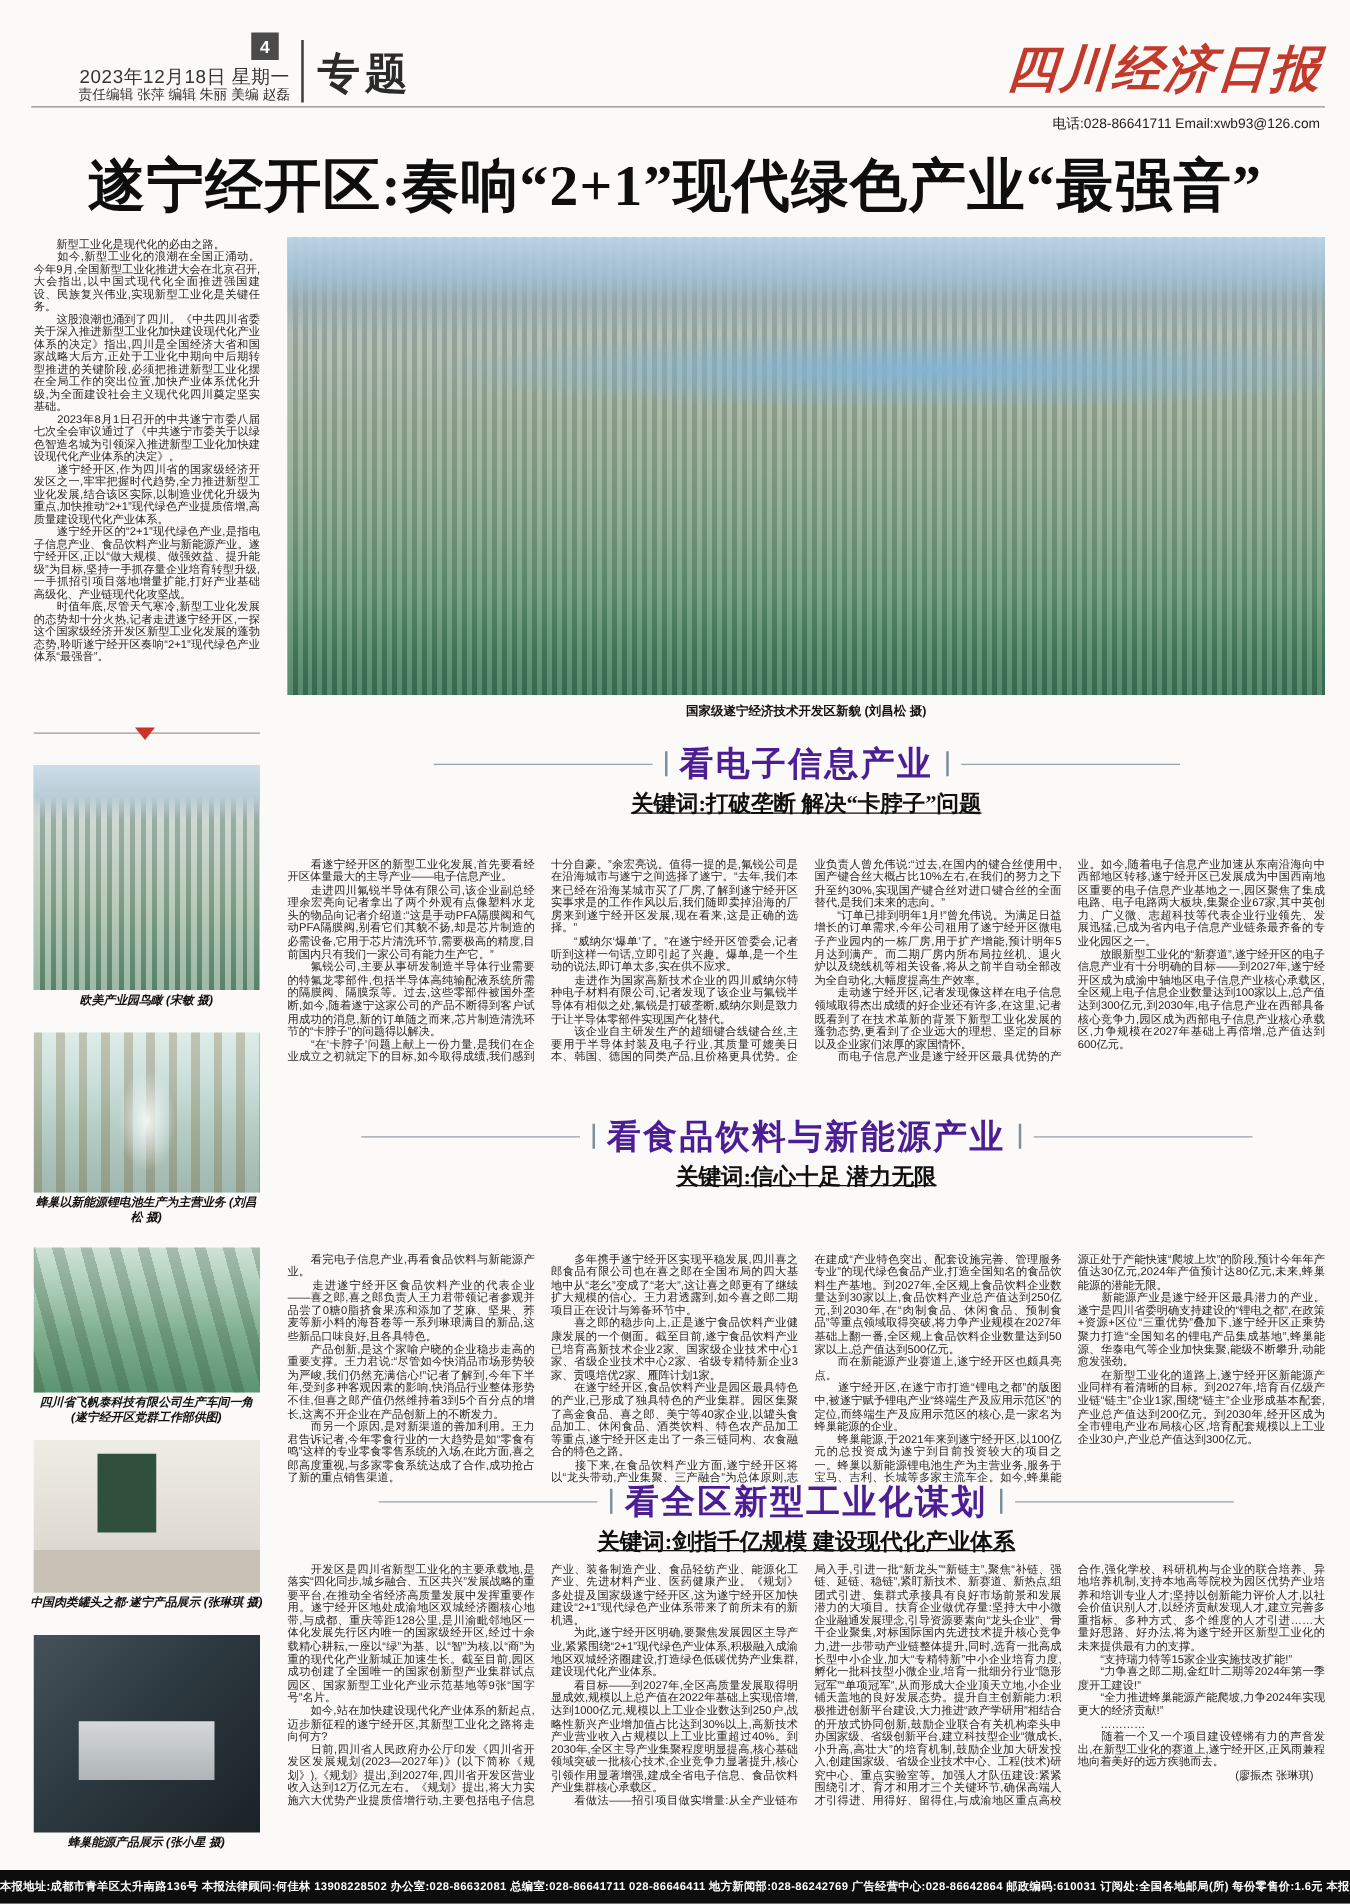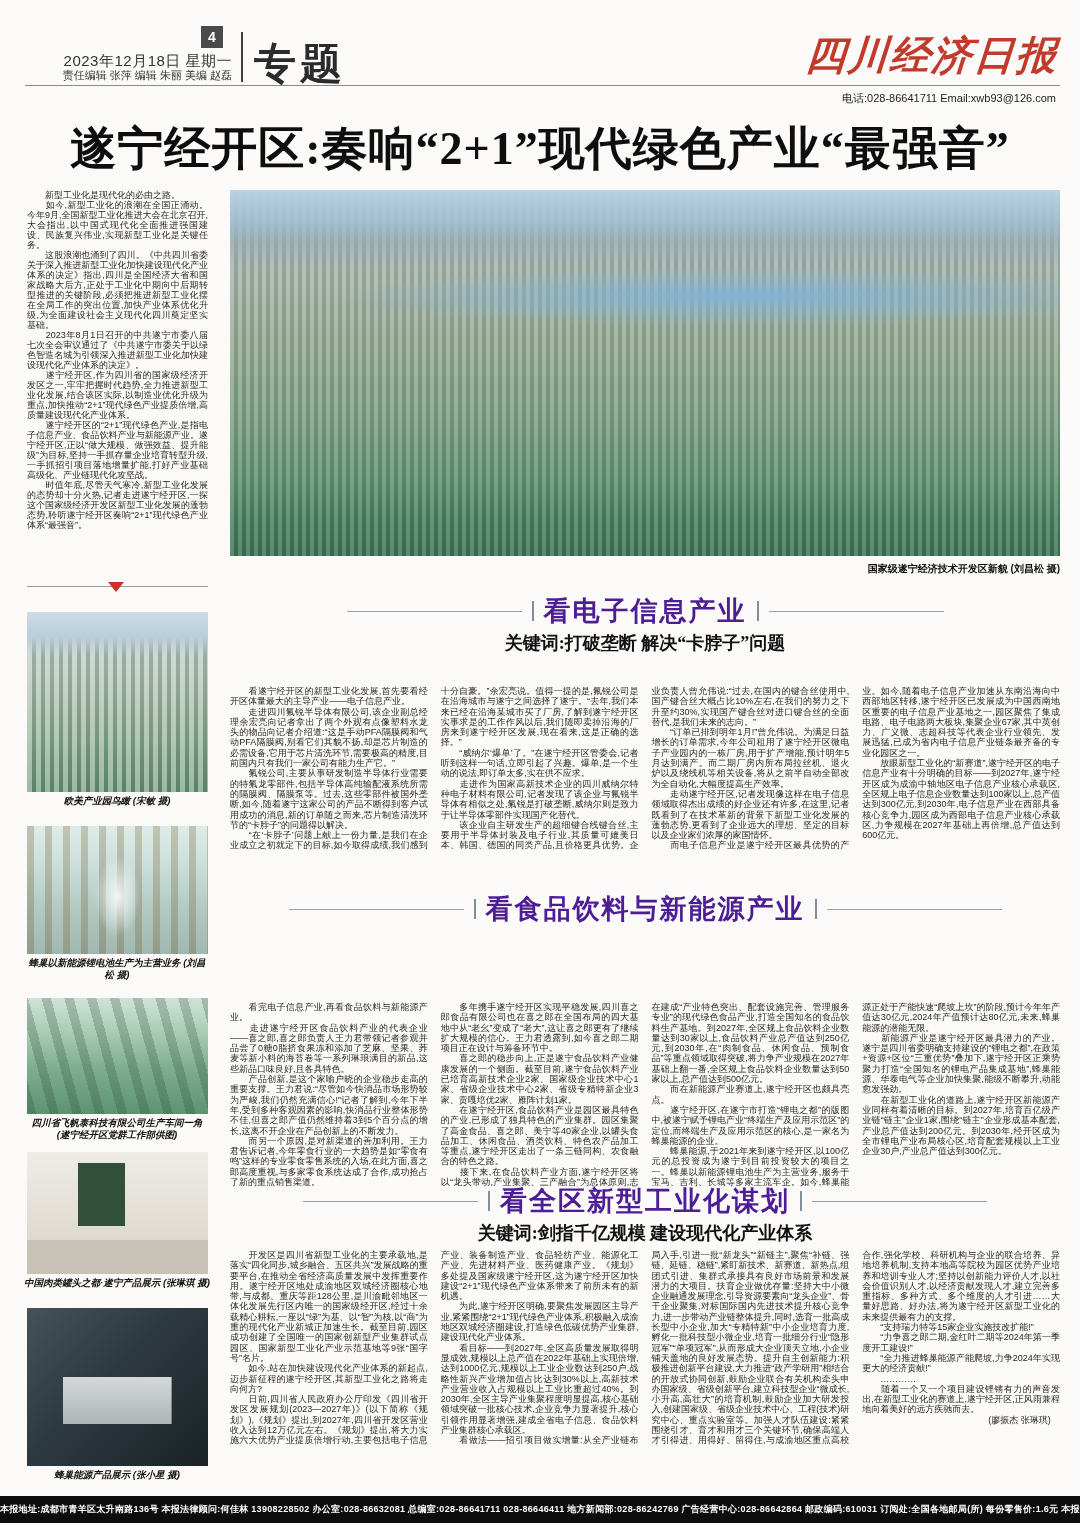--- a/index.html
+++ b/index.html
@@ -5,21 +5,21 @@
   html,body{margin:0;padding:0;}
   body{background:#e9e7e4;font-family:"Liberation Sans","DejaVu Sans",sans-serif;}
   .page{position:relative;width:1080px;height:1523px;background:#fbfaf8;overflow:hidden;margin:0 auto;color:#222;}
 
   
   .badge{position:absolute;left:201px;top:26px;width:22px;height:22px;background:#4a4a4a;color:#fff;
          font-weight:bold;font-size:14px;line-height:22px;text-align:center;}
   .hdr-date{position:absolute;left:28px;top:52px;width:204px;text-align:right;font-size:15px;color:#333;letter-spacing:.5px;}
   .hdr-editors{position:absolute;left:28px;top:68px;width:204px;text-align:right;font-size:11px;color:#333;}
   .vdiv{position:absolute;left:241px;top:32px;width:2px;height:50px;background:#3d3d3d;}
-  .sec-label{position:absolute;left:254px;top:36px;font-size:42px;font-weight:bold;color:#2b2b2b;
+  .sec-label{position:absolute;left:254px;top:36px;font-size:34px;font-weight:bold;color:#2b2b2b;
              font-family:"Liberation Serif","DejaVu Serif",serif;letter-spacing:4px;}
   .hdr-rule{position:absolute;left:25px;top:85px;width:1035px;height:1px;background:#8a8a8a;}
   .masthead{position:absolute;right:22px;top:28px;font-size:40px;color:#c23a2b;
             font-family:"Liberation Serif","DejaVu Serif",serif;font-weight:bold;font-style:italic;
             transform:skewX(-4deg);letter-spacing:2px;}
   .contact{position:absolute;right:24px;top:91px;font-size:11px;color:#222;}
 
   
   .headline{position:absolute;left:50px;top:118px;width:980px;text-align:center;
             font-family:"Liberation Serif","DejaVu Serif",serif;font-weight:900;
@@ -55,30 +55,30 @@
         linear-gradient(#d4d8da,#aeb4b7) 50% 62%/60% 30% no-repeat,
         linear-gradient(135deg,#46525a 0%,#2d3940 45%,#1a2226 100%);}
   .cap1{top:795px;} .cap2{top:957px;} .cap3{top:1117px;} .cap4{top:1277px;} .cap5{top:1469px;}
 
   
   .main-photo{position:absolute;left:230px;top:190px;width:830px;height:366px;background:
         linear-gradient(180deg,rgba(186,211,230,.95) 0%,rgba(160,190,210,.85) 9%,rgba(150,170,175,.55) 14%,rgba(0,0,0,0) 21%),
         radial-gradient(ellipse 75% 13% at 62% 29%,rgba(130,180,215,.95),rgba(130,180,215,0) 65%),
         repeating-linear-gradient(90deg,rgba(255,255,255,.22) 0 4px,rgba(95,105,115,.18) 4px 8px),
         linear-gradient(180deg,#9fb6c4 0%,#9fae9f 25%,#8ba487 45%,#74997a 62%,#578c66 78%,#3b7751 90%,#2c6845 100%);}
-  .main-cap{position:absolute;left:230px;top:562px;width:830px;text-align:right;font-size:10px;
+  .main-cap{position:absolute;left:230px;top:562px;width:830px;text-align:center;font-size:10px;
             font-weight:bold;color:#111;}
 
   
   .sec-head{position:absolute;left:230px;width:830px;display:flex;align-items:center;justify-content:center;}
   .sec-head .rule{flex:1;height:1px;background:#98a0a6;max-width:175px;}
   .sec-head .bar{width:2px;height:20px;background:#7d8f9b;margin:0 10px;}
   .sec-title{font-size:27px;font-weight:800;color:#4c1d95;letter-spacing:2px;line-height:30px;}
   .sec-kw{position:absolute;left:230px;width:830px;text-align:center;
-          font-family:"Liberation Serif","DejaVu Serif",serif;font-weight:bold;font-size:18px;color:#101010;}
+          font-family:"Liberation Serif","DejaVu Serif",serif;font-weight:bold;font-size:18px;color:#101010;text-decoration:underline;}
   .body-cols{position:absolute;left:230px;width:830px;overflow:hidden;
              column-count:4;column-gap:13px;font-size:9px;line-height:10.3px;
              text-align:justify;color:#262626;white-space:pre-line;}
   .h1t{top:596px;} .k1{top:631px;} .b1{top:662px;height:228px;margin-top:24px;}
   .h2t{top:894px;} .k2{top:929px;} .b2{top:958px;height:224px;margin-top:44px;}
   .h3t{top:1186px;} .k3{top:1221px;} .b3{top:1250px;height:240px;}
 
   
   .footer{position:absolute;left:0;top:1496px;width:1080px;height:27px;background:#0d0d0d;
           color:#fff;font-size:9px;line-height:27px;text-align:center;letter-spacing:.3px;
@@ -144,20 +144,21 @@
 　　而电子信息产业是遂宁经开区最具优势的产业。如今,随着电子信息产业加速从东南沿海向中西部地区转移,遂宁经开区已发展成为中国西南地区重要的电子信息产业基地之一,园区聚焦了集成电路、电子电路两大板块,集聚企业67家,其中英创力、广义微、志超科技等代表企业行业领先、发展迅猛,已成为省内电子信息产业链条最齐备的专业化园区之一。
 　　放眼新型工业化的“新赛道”,遂宁经开区的电子信息产业有十分明确的目标——到2027年,遂宁经开区成为成渝中轴地区电子信息产业核心承载区,全区规上电子信息企业数量达到100家以上,总产值达到300亿元,到2030年,电子信息产业在西部具备核心竞争力,园区成为西部电子信息产业核心承载区,力争规模在2027年基础上再倍增,总产值达到600亿元。</div>
 
   <div class="sec-head h2t">
     <div class="rule"></div>
     <div class="bar"></div>
     <div class="sec-title">看食品饮料与新能源产业</div>
     <div class="bar"></div>
     <div class="rule"></div>
   </div>
+  <div class="sec-kw k2">关键词:信心十足 潜力无限</div>
   <div class="body-cols b2">　　看完电子信息产业,再看食品饮料与新能源产业。
 　　走进遂宁经开区食品饮料产业的代表企业——喜之郎,喜之郎负责人王力君带领记者参观并品尝了0糖0脂挤食果冻和添加了芝麻、坚果、荞麦等新小料的海苔卷等一系列琳琅满目的新品,这些新品口味良好,且各具特色。
 　　产品创新,是这个家喻户晓的企业稳步走高的重要支撑。王力君说:“尽管如今快消品市场形势较为严峻,我们仍然充满信心!”记者了解到,今年下半年,受到多种客观因素的影响,快消品行业整体形势不佳,但喜之郎产值仍然维持着3到5个百分点的增长,这离不开企业在产品创新上的不断发力。
 　　而另一个原因,是对新渠道的善加利用。王力君告诉记者,今年零食行业的一大趋势是如“零食有鸣”这样的专业零食零售系统的入场,在此方面,喜之郎高度重视,与多家零食系统达成了合作,成功抢占了新的重点销售渠道。
 　　多年携手遂宁经开区实现平稳发展,四川喜之郎食品有限公司也在喜之郎在全国布局的四大基地中从“老幺”变成了“老大”,这让喜之郎更有了继续扩大规模的信心。王力君透露到,如今喜之郎二期项目正在设计与筹备环节中。
 　　喜之郎的稳步向上,正是遂宁食品饮料产业健康发展的一个侧面。截至目前,遂宁食品饮料产业已培育高新技术企业2家、国家级企业技术中心1家、省级企业技术中心2家、省级专精特新企业3家、贡嘎培优2家、雁阵计划1家。
 　　在遂宁经开区,食品饮料产业是园区最具特色的产业,已形成了独具特色的产业集群。园区集聚了高金食品、喜之郎、美宁等40家企业,以罐头食品加工、休闲食品、酒类饮料、特色农产品加工等重点,遂宁经开区走出了一条三链同构、农食融合的特色之路。
 　　接下来,在食品饮料产业方面,遂宁经开区将以“龙头带动,产业集聚、三产融合”为总体原则,志在建成“产业特色突出、配套设施完善、管理服务专业”的现代绿色食品产业,打造全国知名的食品饮料生产基地。到2027年,全区规上食品饮料企业数量达到30家以上,食品饮料产业总产值达到250亿元,到2030年,在“肉制食品、休闲食品、预制食品”等重点领域取得突破,将力争产业规模在2027年基础上翻一番,全区规上食品饮料企业数量达到50家以上,总产值达到500亿元。
 　　而在新能源产业赛道上,遂宁经开区也颇具亮点。
 　　遂宁经开区,在遂宁市打造“锂电之都”的版图中,被遂宁赋予锂电产业“终端生产及应用示范区”的定位,而终端生产及应用示范区的核心,是一家名为蜂巢能源的企业。

